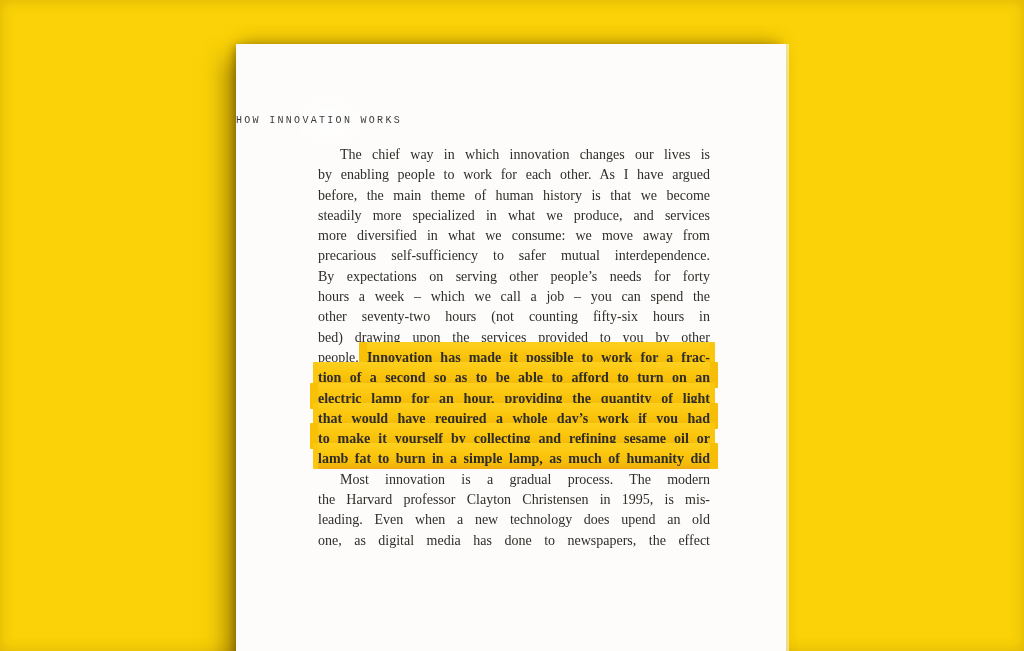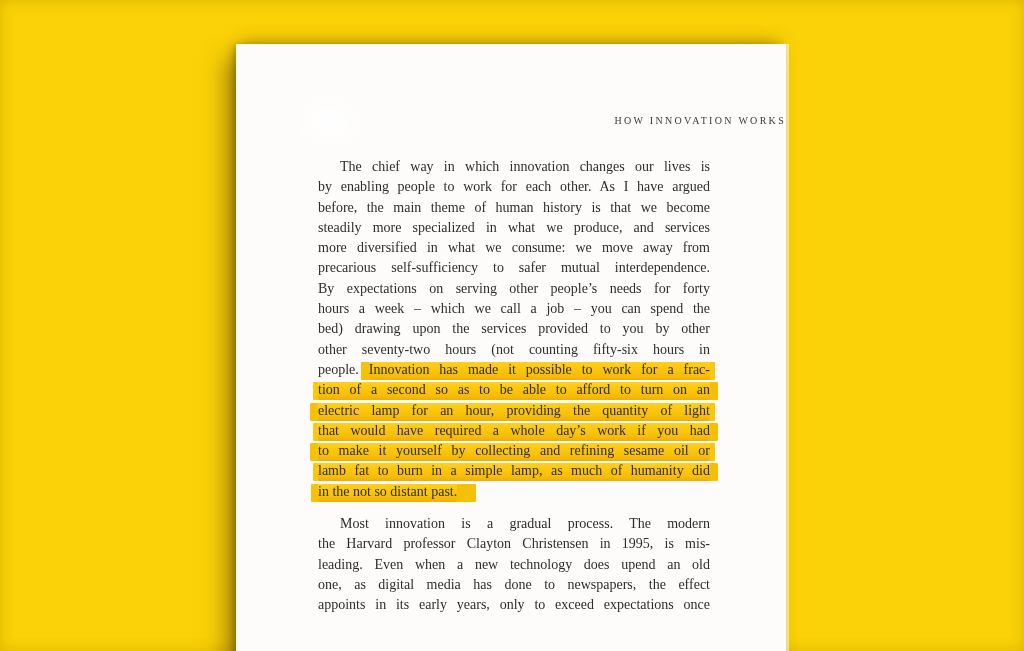--- a/index.html
+++ b/index.html
@@ -29,41 +29,42 @@
       0 -9px 16px -7px rgba(100,75,0,.38),
       3px 0 0 0 rgba(255,250,205,.75);
   }
   .glare{
     position:absolute;left:52px;top:42px;width:84px;height:72px;
     background:radial-gradient(ellipse at center, rgba(255,255,255,.95) 0%, rgba(255,255,255,0) 68%);
     pointer-events:none;
   }
   .running-header{
     position:absolute;top:71px;left:0;right:0;
-    text-align:right;
-    font-family:Liberation Serif, serif;
+    text-align:left;
+    font-family:Liberation Mono, monospace;
     font-size:10px;letter-spacing:2.3px;color:#3B3B3B;
   }
   .body-text{
     position:absolute;top:101px;left:82px;width:392px;
     font-size:14px;line-height:20.3px;color:var(--ink);
   }
   .para{margin:0;}
   .line{
     width:100%;height:20.3px;box-sizing:border-box;
     text-align:justify;text-align-last:justify;
     white-space:normal;
   }
-  .line.indent{padding-left:22px;margin-top:12px;}
+  .line.indent{padding-left:22px;}
   .line.lastline{text-align-last:left;}
   .hl{
-    padding:0 0 3px;
+    padding:8px 0 3px;
     background:linear-gradient(180deg,#FDD01F 0%,#FBC60D 42%,#F6BD07 76%,#EFAC12 100%);
     box-shadow:-6px 0 0 var(--hl-mid), 6px 0 0 var(--hl-mid);
     border-radius:1px;
+    font-weight:bold;
   }
   .line:nth-child(odd) .hl{box-shadow:-8px 0 0 #F8C108, 5px 0 0 #FAC70F;}
   .line:nth-child(even) .hl{box-shadow:-5px 0 0 #FBC80F, 8px 0 0 #F6BE06;}
   .line.lastline .hl{box-shadow:-7px 0 0 #F8C208, 19px 0 0 #F7C007;}
 </style>
 </head>
 <body style="background: rgb(250, 210, 7);">
 
 <div class="canvas"></div>
 
@@ -73,31 +74,29 @@
   <div class="body-text">
       <div class="para">
         <div class="line indent"><span>The chief way in which innovation changes our lives is</span></div>
         <div class="line"><span>by enabling people to work for each other. As I have argued</span></div>
         <div class="line"><span>before, the main theme of human history is that we become</span></div>
         <div class="line"><span>steadily more specialized in what we produce, and services</span></div>
         <div class="line"><span>more diversified in what we consume: we move away from</span></div>
         <div class="line"><span>precarious self-sufficiency to safer mutual interdependence.</span></div>
         <div class="line"><span>By expectations on serving other people’s needs for forty</span></div>
         <div class="line"><span>hours a week – which we call a job – you can spend the</span></div>
+        <div class="line"><span>other seventy-two hours (not counting fifty-six hours in</span></div>
         <div class="line"><span>bed) drawing upon the services provided to you by other</span></div>
-        <div class="line"><span>other seventy-two hours (not counting fifty-six hours in</span></div>
         <div class="line"><span>people. </span><span class="hl">Innovation has made it possible to work for a frac-</span></div>
         <div class="line"><span class="hl">tion of a second so as to be able to afford to turn on an</span></div>
         <div class="line"><span class="hl">electric lamp for an hour, providing the quantity of light</span></div>
         <div class="line"><span class="hl">that would have required a whole day’s work if you had</span></div>
         <div class="line"><span class="hl">to make it yourself by collecting and refining sesame oil or</span></div>
         <div class="line"><span class="hl">lamb fat to burn in a simple lamp, as much of humanity did</span></div>
-        <div class="line lastline"><span class="hl">in the not so distant past.</span></div>
       </div>
       <div class="para">
         <div class="line indent"><span>Most innovation is a gradual process. The modern</span></div>
         <div class="line"><span>the Harvard professor Clayton Christensen in 1995, is mis-</span></div>
         <div class="line"><span>leading. Even when a new technology does upend an old</span></div>
         <div class="line"><span>one, as digital media has done to newspapers, the effect</span></div>
-        <div class="line"><span>appoints in its early years, only to exceed expectations once</span></div>
       </div>
     </div>
 </div>
 
 </body></html>

